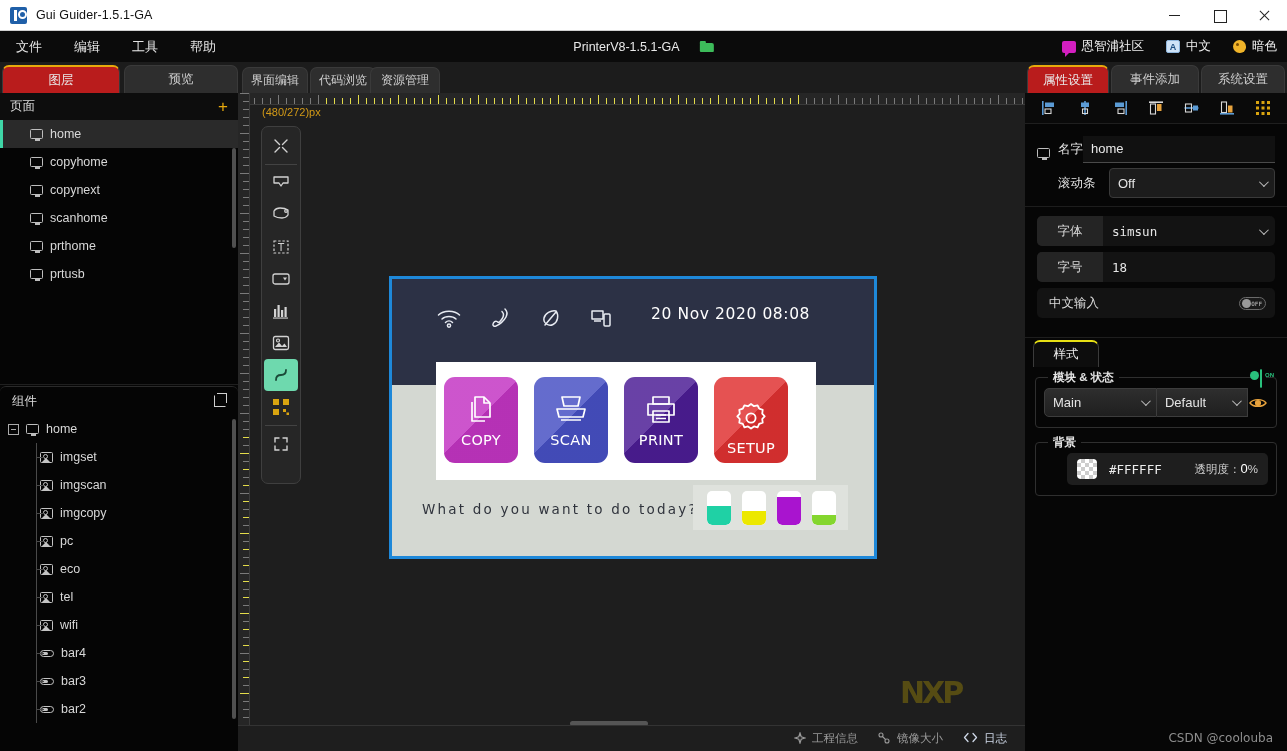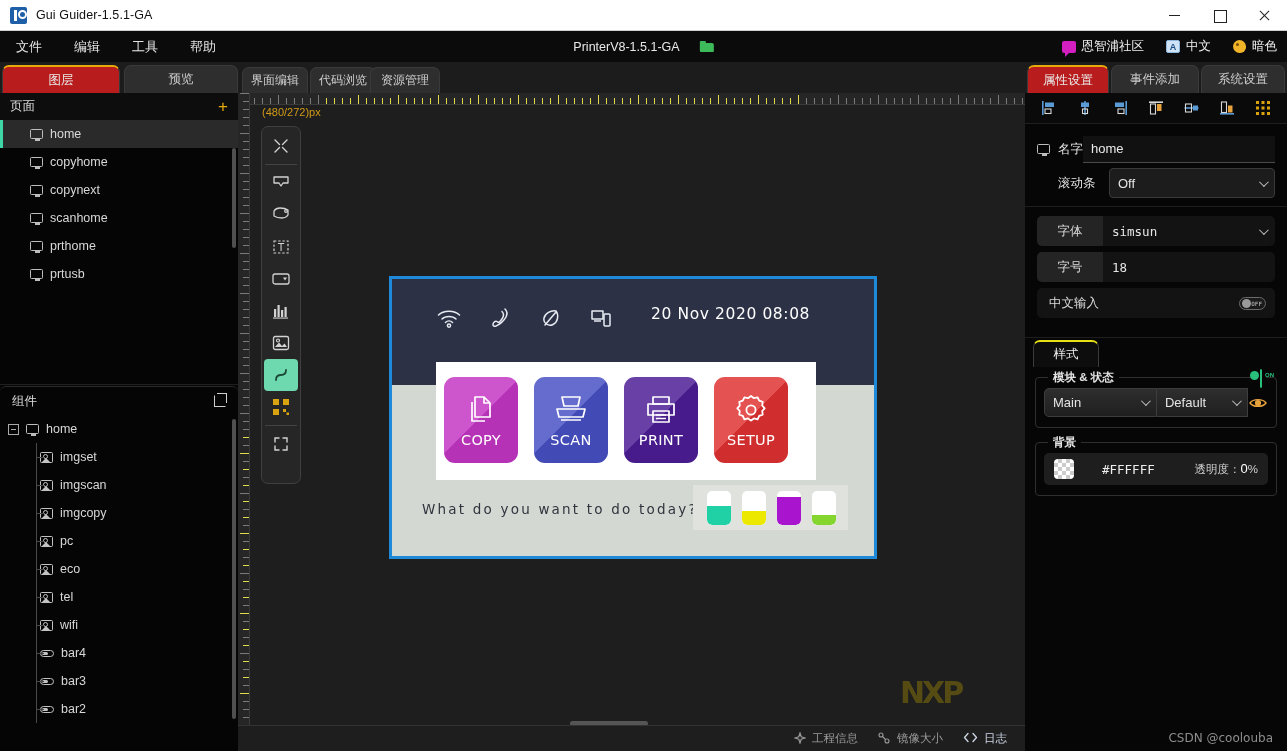--- a/index.html
+++ b/index.html
@@ -201,21 +201,21 @@
   .hscroll { position:absolute; left:570px; bottom:25px; width:78px; height:5px; background:#555; border-radius:3px;}
 
   
   .right-panel { position:absolute; left:1025px; top:93px; width:262px; height:658px; background:#060606; }
   .align-bar { height:31px; display:flex; align-items:center; justify-content:space-around;
     padding:0 6px; border-bottom:1px solid #1f1f1f; background:#0a0a0a;}
   .al-btn { width:24px; height:22px; display:flex; align-items:center; justify-content:center; }
 
   .prop-sec { padding:8px 12px 6px 12px; border-bottom:1px solid #1d1d1d; }
   .prop-row { display:flex; align-items:center; height:34px; }
-  .prop-lbl { font-size:12.5px; color:#e3e3e3; width:72px; display:flex; align-items:center; gap:8px;}
+  .prop-lbl { font-size:12.5px; color:#e3e3e3; width:72px; display:flex; align-items:flex-end; gap:8px;}
   .inp {
     flex:1; height:27px; background:#111; border:none; border-bottom:1px solid #4a4a4a;
     color:#e9e9e9; font-size:13px; padding:0 8px; outline:none;
   }
   .sel-box {
     flex:1; height:30px; background:#1c1c1c; border:1px solid #3a3a3a; border-radius:4px;
     color:#e4e4e4; font-size:13px; padding:0 8px; display:flex; align-items:center;
     justify-content:space-between;
   }
   .chev { width:7px;height:7px;border-right:1.6px solid #bdbdbd;border-bottom:1.6px solid #bdbdbd;
@@ -252,21 +252,21 @@
      font-size:11.5px; color:#e4e4e4; font-weight:bold;}
   .fs-toggle { position:absolute; right:10px; top:-8px; background:#060606; padding:0 4px;}
   .row2 { display:flex; align-items:center; gap:0px; }
   .sel2 { height:29px; background:linear-gradient(#2e2e2e,#1f1f1f); border:1px solid #3d3d3d;
     color:#e4e4e4; font-size:13px; padding:0 8px; display:flex; align-items:center;
     justify-content:space-between; }
   .sel2.a { width:120px; border-radius:5px 0 0 5px; }
   .sel2.b { width:96px; border-radius:0; border-left:none;}
   .eye { width:22px;height:29px; display:flex;align-items:center;justify-content:center;}
   .bg-chip { display:flex; align-items:center; height:32px; background:#1e1e1e; border-radius:5px;
-    padding:0 10px; gap:28px;}
+    padding:0 10px; gap:12px;margin-left:23px;}
   .checker { width:20px;height:20px;border-radius:4px;
     background-image:linear-gradient(45deg,#ccc 25%,transparent 25%,transparent 75%,#ccc 75%,#ccc),
                      linear-gradient(45deg,#ccc 25%,#fff 25%,#fff 75%,#ccc 75%,#ccc);
     background-size:8px 8px; background-position:0 0,4px 4px; flex:none;}
   .hexv { font-size:12.5px; color:#ededed; font-family:"DejaVu Sans Mono", monospace;}
   .opac { margin-left:auto; font-size:11.5px; color:#cfcfcf;}
   .opac b { color:#fff; font-size:13px; font-weight:normal; }
 
   
   .statusbar { position:absolute; left:238px; bottom:0; width:787px; height:26px;
@@ -804,21 +804,21 @@
           <span class="glyph">
             <svg width="36" height="32" viewBox="0 0 36 32" fill="none" stroke="#fff" stroke-width="1.7" stroke-linejoin="round">
               <path d="M10 3 h16 v7 h-16 z"></path>
                 <path d="M5 10 h26 v11 h-26 z"></path>
               <path d="M10 17 h16 v11 h-16 z"></path>
                 <path d="M13 21 h10 M13 24.5 h10"></path>
               </svg>
           </span>
           <span class="lbl">PRINT</span>
         </div>
-        <div class="appbtn" style="background:#e03131;">
+        <div class="appbtn" style="background:#e03131;justify-content:center;">
           <span class="glyph">
             <svg width="34" height="34" viewBox="0 0 34 34" fill="none" stroke="#fff" stroke-width="1.8" stroke-linejoin="round">
               <circle cx="17" cy="17" r="4.6"></circle>
               <path d="M17 3 l3 2.2 3.6 -0.9 1.6 3.4 3.5 1.2 -0.5 3.7 2.5 2.7 -2.5 2.7 0.5 3.7 -3.5 1.2 -1.6 3.4 -3.6 -0.9 -3 2.2 -3 -2.2 -3.6 0.9 -1.6 -3.4 -3.5 -1.2 0.5 -3.7 -2.5 -2.7 2.5 -2.7 -0.5 -3.7 3.5 -1.2 1.6 -3.4 3.6 0.9 z"></path>
               </svg>
           </span>
           <span class="lbl">SETUP</span>
         </div>
       </div>
 

